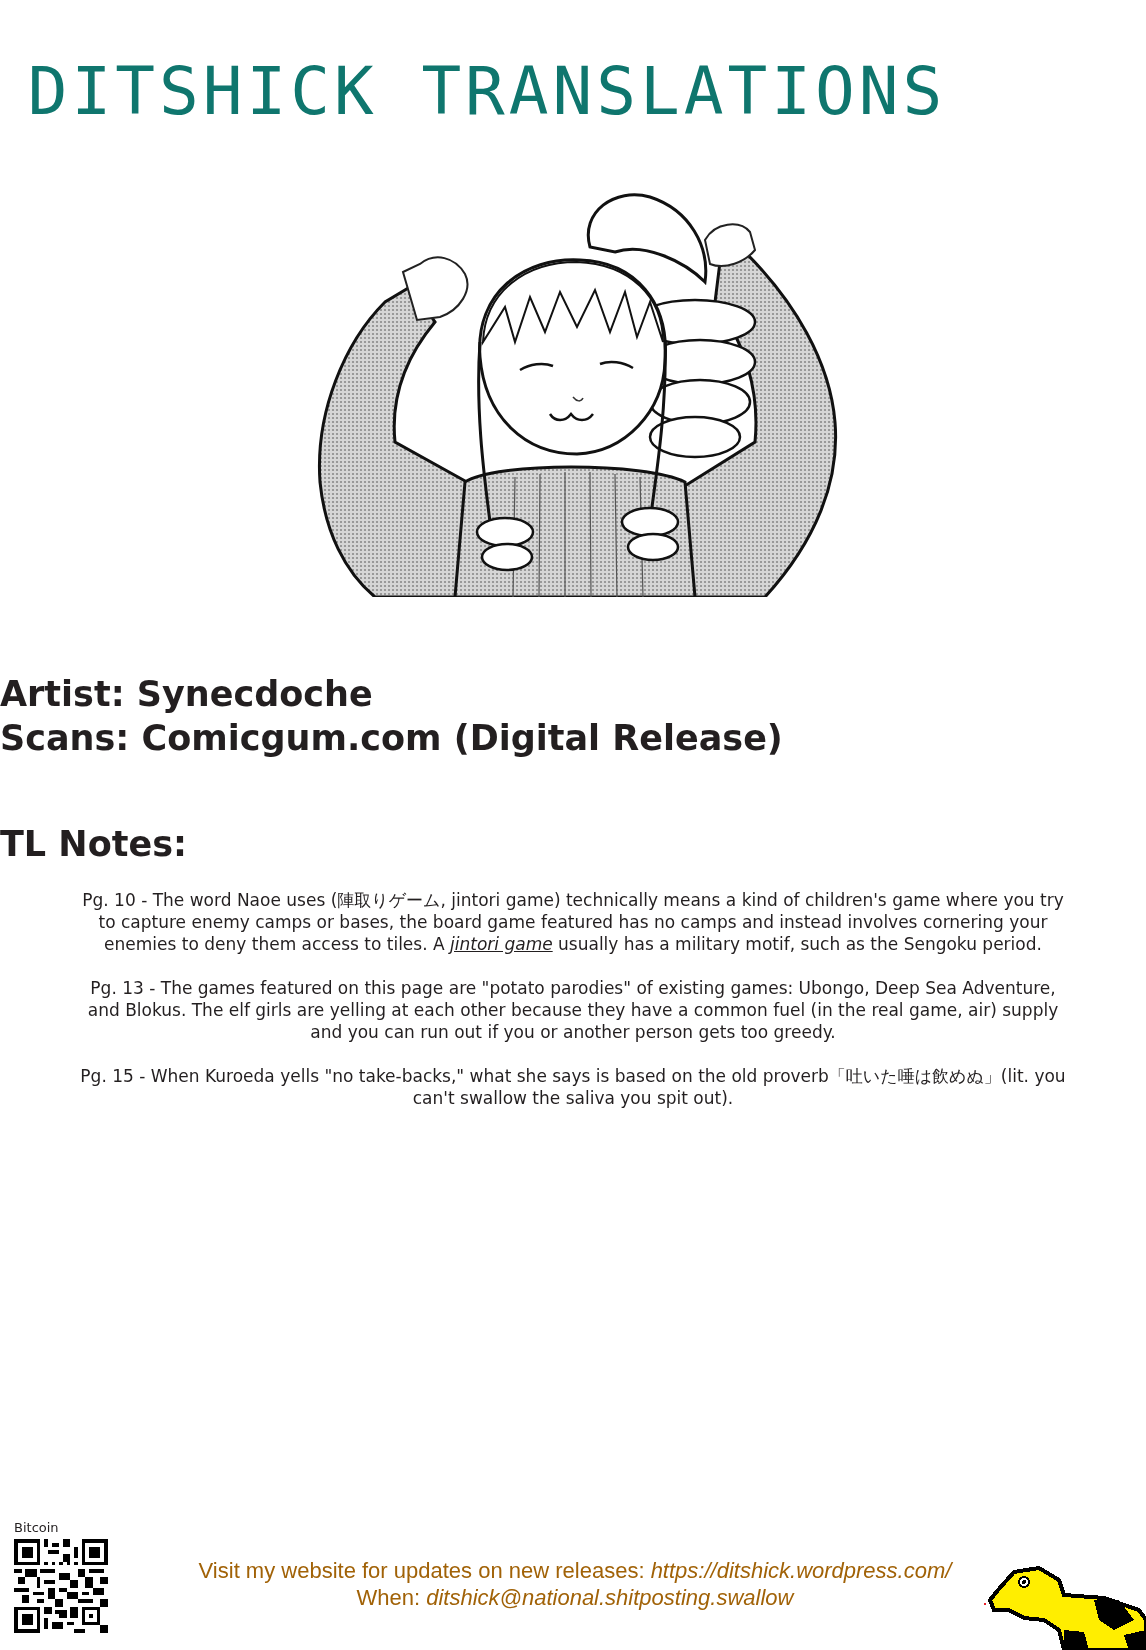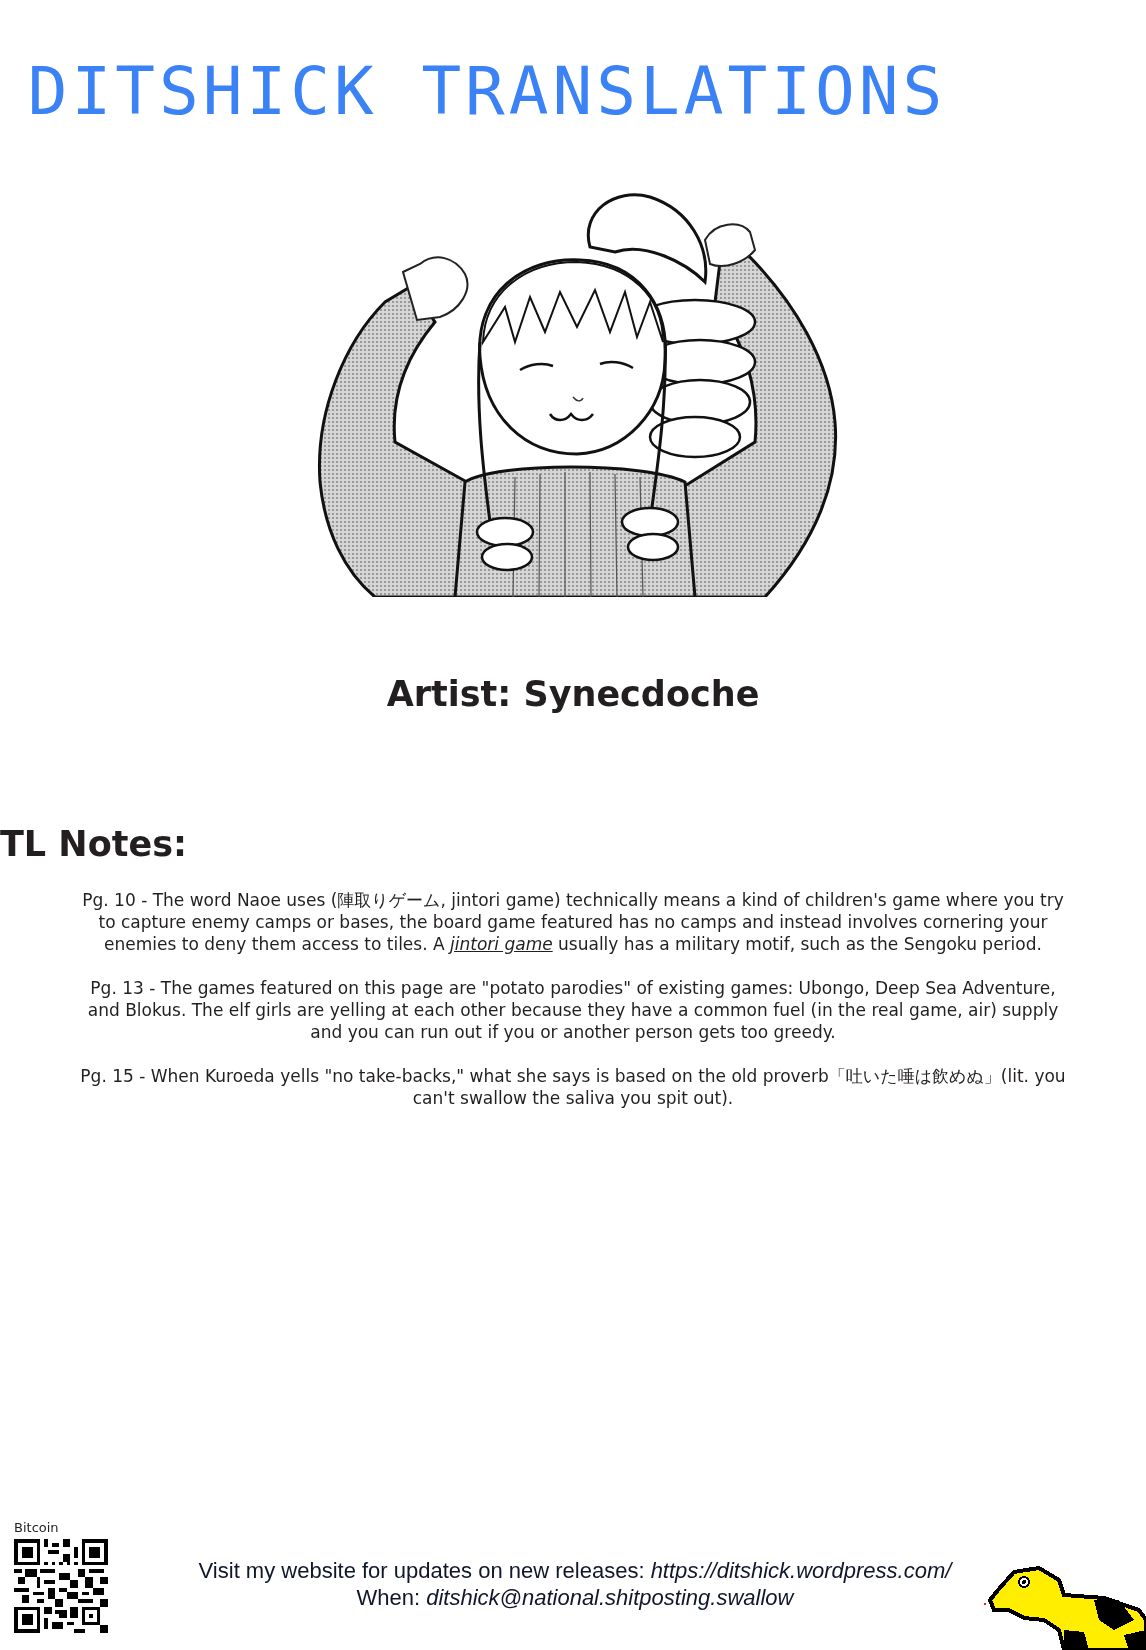--- a/index.html
+++ b/index.html
@@ -3,45 +3,45 @@
 <meta charset="utf-8">
 <style>
   html, body { margin: 0; padding: 0; }
   body {
     width: 1146px; height: 1650px; background: #ffffff; position: relative; overflow: hidden;
     color: #231f20; font-family: "DejaVu Sans", sans-serif;
   }
   .logo {
     position: absolute; top: 52px; left: 0; width: 974px; text-align: center;
     font-family: "DejaVu Sans Mono", monospace; font-size: 66px; letter-spacing: 4px;
-    color: #3b82f6; font-weight: normal; line-height: 80px;
+    color: #0f766e; font-weight: normal; line-height: 80px;
   }
   .illus {
     position: absolute; left: 315px; top: 192px; width: 525px; height: 405px;
   }
   .credits {
-    position: absolute; top: 672px; left: 0; width: 1146px; text-align: center;
+    position: absolute; top: 672px; left: 0; width: 1146px; 
     font-weight: bold; font-size: 35px; line-height: 44px;
   }
   .notes-title {
     position: absolute; top: 822px; left: 0; width: 1146px; 
     font-weight: bold; font-size: 35px; line-height: 44px;
   }
   .notes {
     position: absolute; top: 889px; left: 80px; width: 986px; text-align: center;
     font-size: 17px; line-height: 22px;
   }
   .notes p { margin: 0 0 22px 0; }
   .notes i { font-style: italic; text-decoration: underline; }
   .qr-wrap { position: absolute; left: 14px; top: 1520px; width: 96px; }
   .qr-label { text-align: left; font-size: 13px; line-height: 16px; margin-bottom: 3px; }
   .qr { width: 94px; height: 94px; display: block; }
   .footer {
     position: absolute; top: 1557px; left: 130px; width: 890px; text-align: center;
-    font-family: "Liberation Sans", sans-serif; font-size: 22px; line-height: 27px; color: #0f172a;
+    font-family: "Liberation Sans", sans-serif; font-size: 22px; line-height: 27px; color: #a16207;
   }
   .footer i { font-style: italic; }
   .snake { position: absolute; left: 984px; top: 1560px; width: 162px; height: 90px; }
 </style>
 </head>
 <body>
 
 <div class="logo">DITSHICK TRANSLATIONS</div>
 
 <svg class="illus" viewBox="0 0 525 405" xmlns="http://www.w3.org/2000/svg">
@@ -96,20 +96,21 @@
   <path d="M205 178 C 215 172, 228 170, 238 174" fill="none" stroke="#111" stroke-width="2.5"></path>
   <path d="M285 172 C 295 168, 308 170, 318 176" fill="none" stroke="#111" stroke-width="2.5"></path>
 
   <path d="M258 205 C 262 210, 266 210, 268 206" fill="none" stroke="#333" stroke-width="1.5"></path>
 
   <path d="M235 222 C 240 230, 250 230, 256 222 C 262 230, 272 230, 278 222" fill="none" stroke="#111" stroke-width="2.5"></path>
 </svg>
 
 <div class="credits">
   <div>Artist: Synecdoche</div>
+  <div>Scans: Comicgum.com (Digital Release)</div>
 </div>
 
 <div class="notes-title">TL Notes:</div>
 
 <div class="notes">
   <p><span>Pg. 10 - The word Naoe uses (陣取りゲーム,  jintori game) technically means a kind of children's game where you try to capture enemy camps or bases, the board game featured has no camps and instead involves cornering your enemies to deny them access to tiles. A </span><i>jintori game</i><span> usually has a military motif, such as the Sengoku period.</span></p>
   <p>Pg. 13 - The games featured on this page are "potato parodies" of existing games: Ubongo, Deep Sea Adventure, and Blokus. The elf girls are yelling at each other because they have a common fuel (in the real game, air) supply and you can run out if you or another person gets too greedy.</p>
   <p>Pg. 15 - When Kuroeda yells "no take-backs," what she says is based on the old proverb「吐いた唾は飲めぬ」(lit. you can't swallow the saliva you spit out).</p>
 </div>
 

